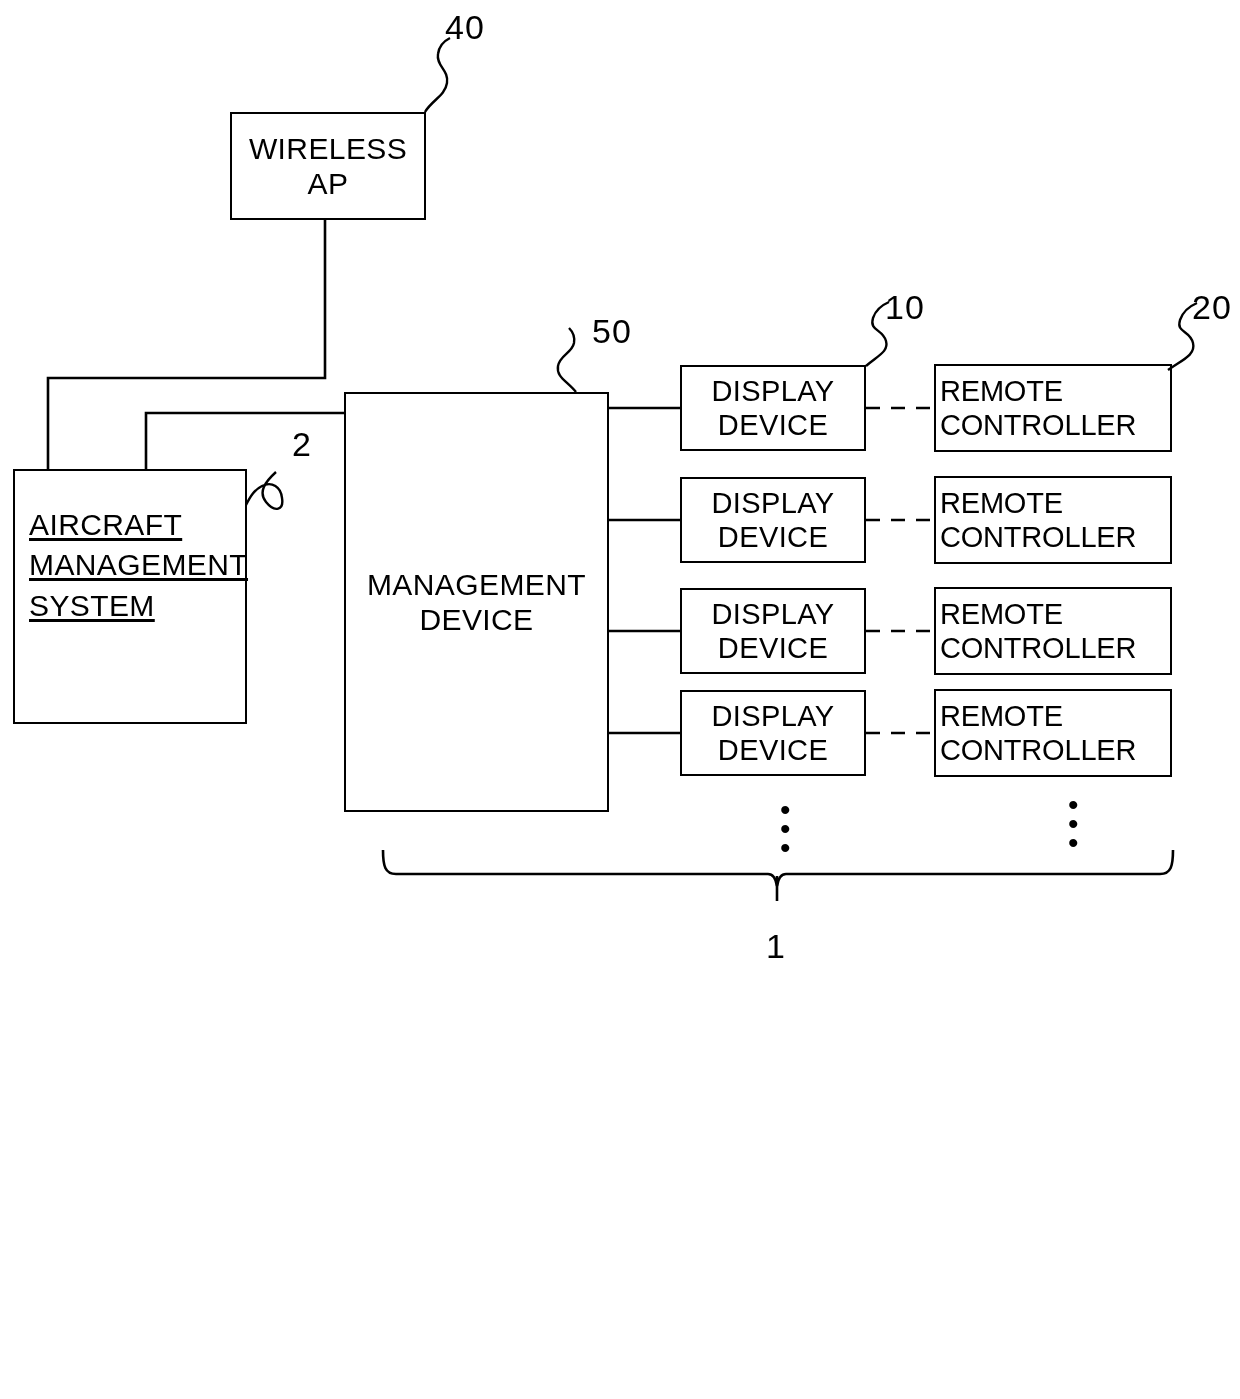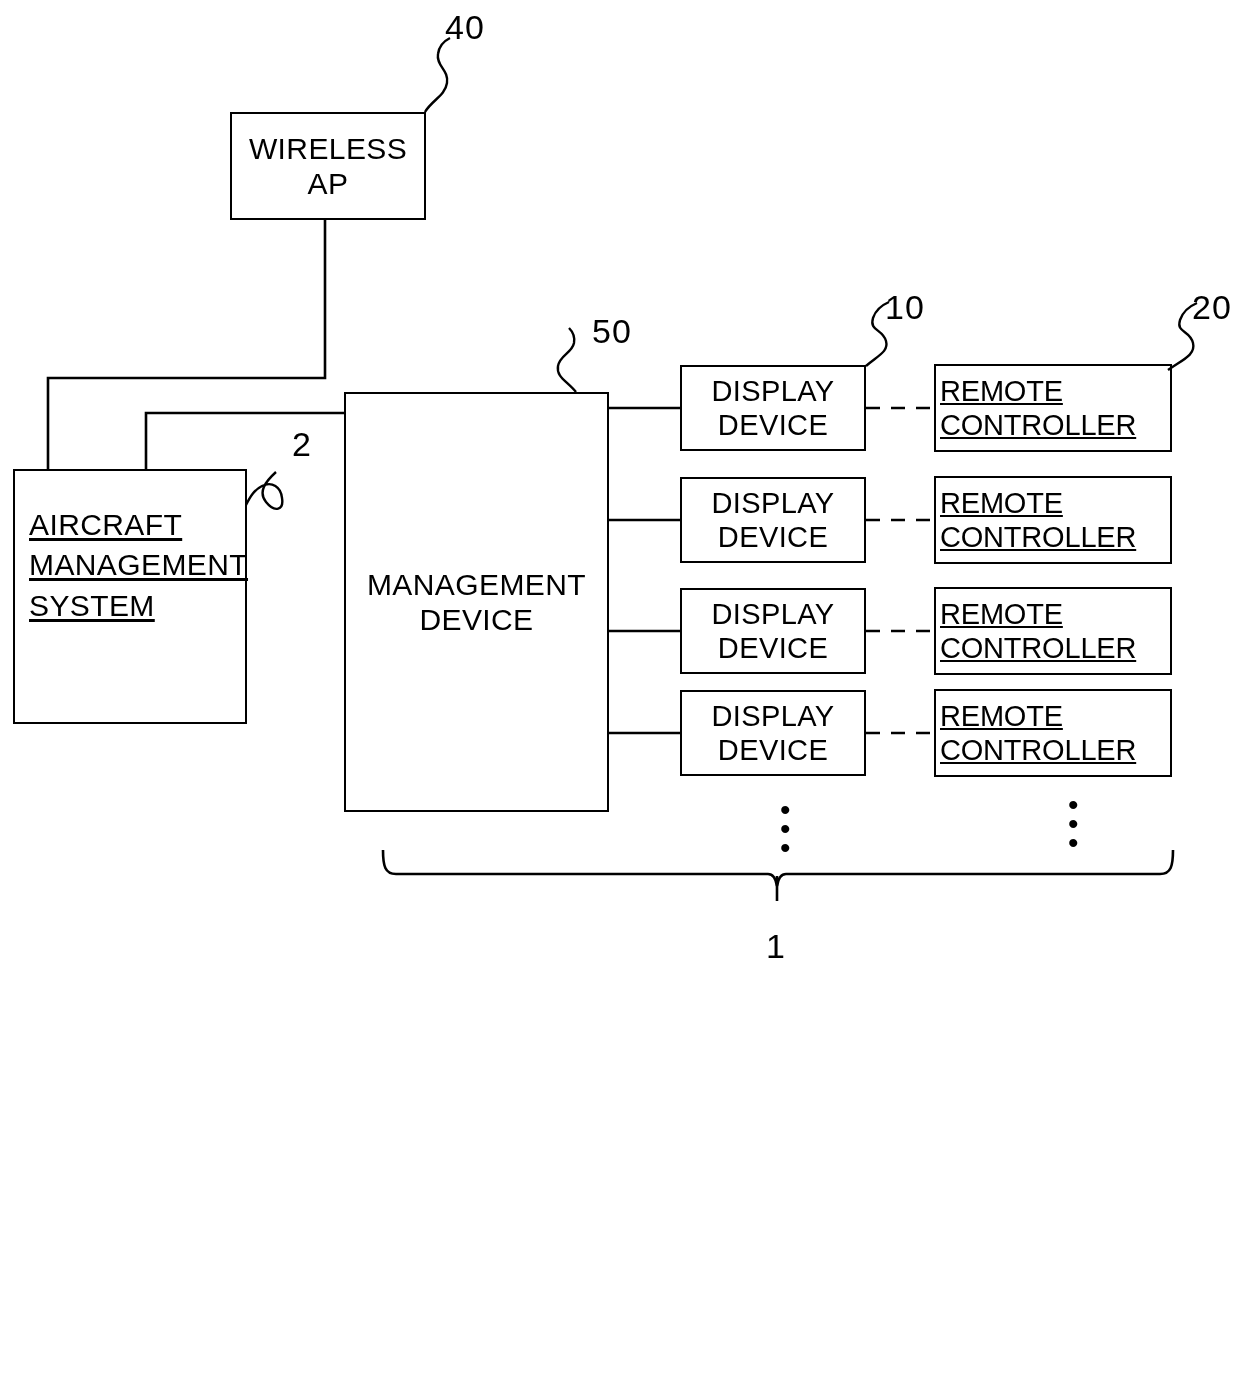--- a/index.html
+++ b/index.html
@@ -67,21 +67,20 @@
   .display-node {
     left: 680px; width: 186px; height: 86px;
     font-size: 29px;
     align-items: center;
   }
   .remote-node {
     left: 934px; width: 238px; height: 88px;
     font-size: 29px;
     justify-content: flex-start;
     padding-left: 4px;
-    text-decoration: underline;
   }
   .remote-node .txt { text-align: left; }
   .remote-node .ln { letter-spacing: -0.2px; }
 
   .ref-label {
     position: absolute;
     font-size: 34px;
     letter-spacing: 1px;
     white-space: nowrap;
   }

